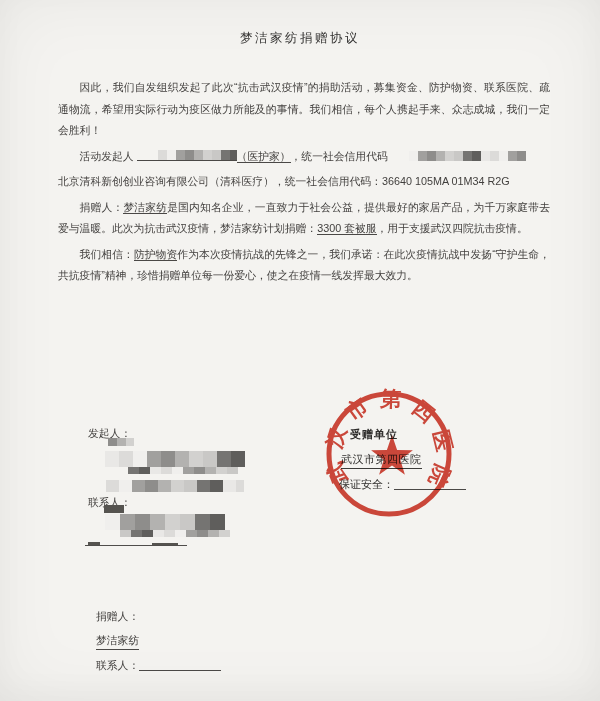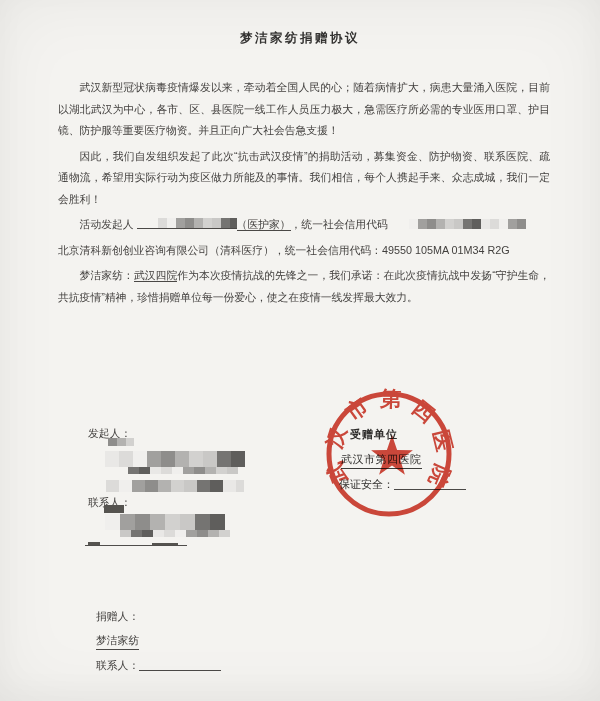--- a/index.html
+++ b/index.html
@@ -9,21 +9,21 @@
     font-family:"Liberation Sans","DejaVu Sans",sans-serif;
   }
   .paper{
     position:relative;width:600px;height:701px;
     background:#f4f3f0;
     box-shadow:inset 0 0 70px rgba(0,0,0,0.05), inset 0 -10px 30px rgba(0,0,0,0.03);
     color:#3d3c3a;
   }
   .title{
     position:absolute;top:30px;left:0;width:600px;
-    text-align:center;font-size:12.5px;font-weight:bold;
+    text-align:center;font-size:12.5px;font-weight:normal;
     letter-spacing:2.5px;color:#333231;
   }
   .docbody{
     position:absolute;top:77px;left:58px;width:492px;
     font-size:10.8px;line-height:21.5px;text-align:justify;
     color:#413f3d;
   }
   .para{margin:0 0 4px 0;}
   .para.indent{text-indent:21.6px;}
   .u{border-bottom:1px solid #4a4846;padding-bottom:0;}
@@ -41,25 +41,25 @@
   .footer-line{position:absolute;font-size:10.8px;color:#413f3d;}
 </style>
 </head>
 <body>
 
 <div class="paper">
 
   <div class="title">梦洁家纺捐赠协议</div>
 
   <div class="docbody">
-      <p class="para indent"><span>武汉新型冠状病毒疫情爆发以来，牵动着全国人民的心；随着病情扩大，病患大量涌入医院，目前以湖北武汉为中心，各市、区、县医院一线工作人员压力极大，急需医疗所必需的专业医用口罩、护目镜、防护服等重要医疗物资。并且正向广大社会告急支援！</span></p>
       <p class="para indent"><span>因此，我们自发组织发起了此次“抗击武汉疫情”的捐助活动，募集资金、防护物资、联系医院、疏通物流，希望用实际行动为疫区做力所能及的事情。我们相信，每个人携起手来、众志成城，我们一定会胜利！</span></p>
       <p class="para indent"><span>活动发起人 </span><span class="redact-inline u" style="width: 100px; height: 10px;"><i style="width: 9px; height: 10px; background: rgb(220, 219, 217);"></i><i style="width: 9px; height: 10px; background: rgb(240, 239, 237);"></i><i style="width: 9px; height: 10px; background: rgb(161, 160, 158);"></i><i style="width: 9px; height: 10px; background: rgb(142, 141, 139);"></i><i style="width: 9px; height: 10px; background: rgb(179, 178, 176);"></i><i style="width: 9px; height: 10px; background: rgb(210, 209, 207);"></i><i style="width: 9px; height: 10px; background: rgb(201, 200, 198);"></i><i style="width: 9px; height: 10px; background: rgb(117, 116, 114);"></i><i style="width: 9px; height: 10px; background: rgb(95, 94, 92);"></i></span><span class="u">（医护家）</span><span>，统一社会信用代码</span><span class="redact-inline" style="width: 138px; height: 10px;"><i style="width: 9px; height: 10px; background: rgb(240, 239, 237);"></i><i style="width: 9px; height: 10px; background: rgb(161, 160, 158);"></i><i style="width: 9px; height: 10px; background: rgb(142, 141, 139);"></i><i style="width: 9px; height: 10px; background: rgb(179, 178, 176);"></i><i style="width: 9px; height: 10px; background: rgb(210, 209, 207);"></i><i style="width: 9px; height: 10px; background: rgb(201, 200, 198);"></i><i style="width: 9px; height: 10px; background: rgb(117, 116, 114);"></i><i style="width: 9px; height: 10px; background: rgb(95, 94, 92);"></i><i style="width: 9px; height: 10px; background: rgb(233, 232, 230);"></i><i style="width: 9px; height: 10px; background: rgb(220, 219, 217);"></i><i style="width: 9px; height: 10px; background: rgb(240, 239, 237);"></i><i style="width: 9px; height: 10px; background: rgb(161, 160, 158);"></i><i style="width: 9px; height: 10px; background: rgb(142, 141, 139);"></i></span></p>
-      <p class="para"><span>北京清科新创创业咨询有限公司（清科医疗），统一社会信用代码：49550 105MA 01M34 R2G</span></p>
-      <p class="para indent"><span>梦洁家纺：</span><span class="u">武汉四院</span><span>作为本次疫情抗战的先锋之一，我们承诺：在此次疫情抗战中发扬“守护生命，共抗疫情”精神，珍惜捐赠单位每一份爱心，使之在疫情一线发挥最大效力。</span></p>
+      <p class="para"><span>北京清科新创创业咨询有限公司（清科医疗），统一社会信用代码：36640 105MA 01M34 R2G</span></p>
+      <p class="para indent"><span>捐赠人：</span><span class="u">梦洁家纺</span><span>是国内知名企业，一直致力于社会公益，提供最好的家居产品，为千万家庭带去爱与温暖。此次为抗击武汉疫情，梦洁家纺计划捐赠：</span><span class="u">3300 套被服</span><span>，用于支援武汉四院抗击疫情。</span></p>
+      <p class="para indent"><span>我们相信：</span><span class="u">防护物资</span><span>作为本次疫情抗战的先锋之一，我们承诺：在此次疫情抗战中发扬“守护生命，共抗疫情”精神，珍惜捐赠单位每一份爱心，使之在疫情一线发挥最大效力。</span></p>
     </div>
 
   <div class="sig-label" style="left:88px;top:427px;">发起人：</div>
   <span class="redact-block" style="left: 108px; top: 438px; width: 26px; height: 8px;"><i style="width: 9px; height: 8px; background: rgb(142, 141, 139);"></i><i style="width: 9px; height: 8px; background: rgb(179, 178, 176);"></i><i style="width: 9px; height: 8px; background: rgb(210, 209, 207);"></i></span>
   <span class="redact-block" style="left: 105px; top: 451px; width: 140px; height: 16px;"><i style="width: 14px; height: 16px; background: rgb(233, 232, 230);"></i><i style="width: 14px; height: 16px; background: rgb(220, 219, 217);"></i><i style="width: 14px; height: 16px; background: rgb(240, 239, 237);"></i><i style="width: 14px; height: 16px; background: rgb(161, 160, 158);"></i><i style="width: 14px; height: 16px; background: rgb(142, 141, 139);"></i><i style="width: 14px; height: 16px; background: rgb(179, 178, 176);"></i><i style="width: 14px; height: 16px; background: rgb(210, 209, 207);"></i><i style="width: 14px; height: 16px; background: rgb(201, 200, 198);"></i><i style="width: 14px; height: 16px; background: rgb(117, 116, 114);"></i><i style="width: 14px; height: 16px; background: rgb(95, 94, 92);"></i></span>
   <span class="redact-block" style="left: 128px; top: 467px; width: 112px; height: 7px;"><i style="width: 11px; height: 7px; background: rgb(117, 116, 114);"></i><i style="width: 11px; height: 7px; background: rgb(95, 94, 92);"></i><i style="width: 11px; height: 7px; background: rgb(233, 232, 230);"></i><i style="width: 11px; height: 7px; background: rgb(220, 219, 217);"></i><i style="width: 11px; height: 7px; background: rgb(240, 239, 237);"></i><i style="width: 11px; height: 7px; background: rgb(161, 160, 158);"></i><i style="width: 11px; height: 7px; background: rgb(142, 141, 139);"></i><i style="width: 11px; height: 7px; background: rgb(179, 178, 176);"></i><i style="width: 11px; height: 7px; background: rgb(210, 209, 207);"></i><i style="width: 11px; height: 7px; background: rgb(201, 200, 198);"></i></span>
   <span class="redact-block" style="left: 106px; top: 480px; width: 138px; height: 12px;"><i style="width: 13px; height: 12px; background: rgb(220, 219, 217);"></i><i style="width: 13px; height: 12px; background: rgb(240, 239, 237);"></i><i style="width: 13px; height: 12px; background: rgb(161, 160, 158);"></i><i style="width: 13px; height: 12px; background: rgb(142, 141, 139);"></i><i style="width: 13px; height: 12px; background: rgb(179, 178, 176);"></i><i style="width: 13px; height: 12px; background: rgb(210, 209, 207);"></i><i style="width: 13px; height: 12px; background: rgb(201, 200, 198);"></i><i style="width: 13px; height: 12px; background: rgb(117, 116, 114);"></i><i style="width: 13px; height: 12px; background: rgb(95, 94, 92);"></i><i style="width: 13px; height: 12px; background: rgb(233, 232, 230);"></i><i style="width: 13px; height: 12px; background: rgb(220, 219, 217);"></i></span>
 
   <div class="sig-label" style="left:88px;top:496px;">联系人：</div>
   <span class="mark" style="left:104px;top:505px;width:20px;height:8px;"></span>

